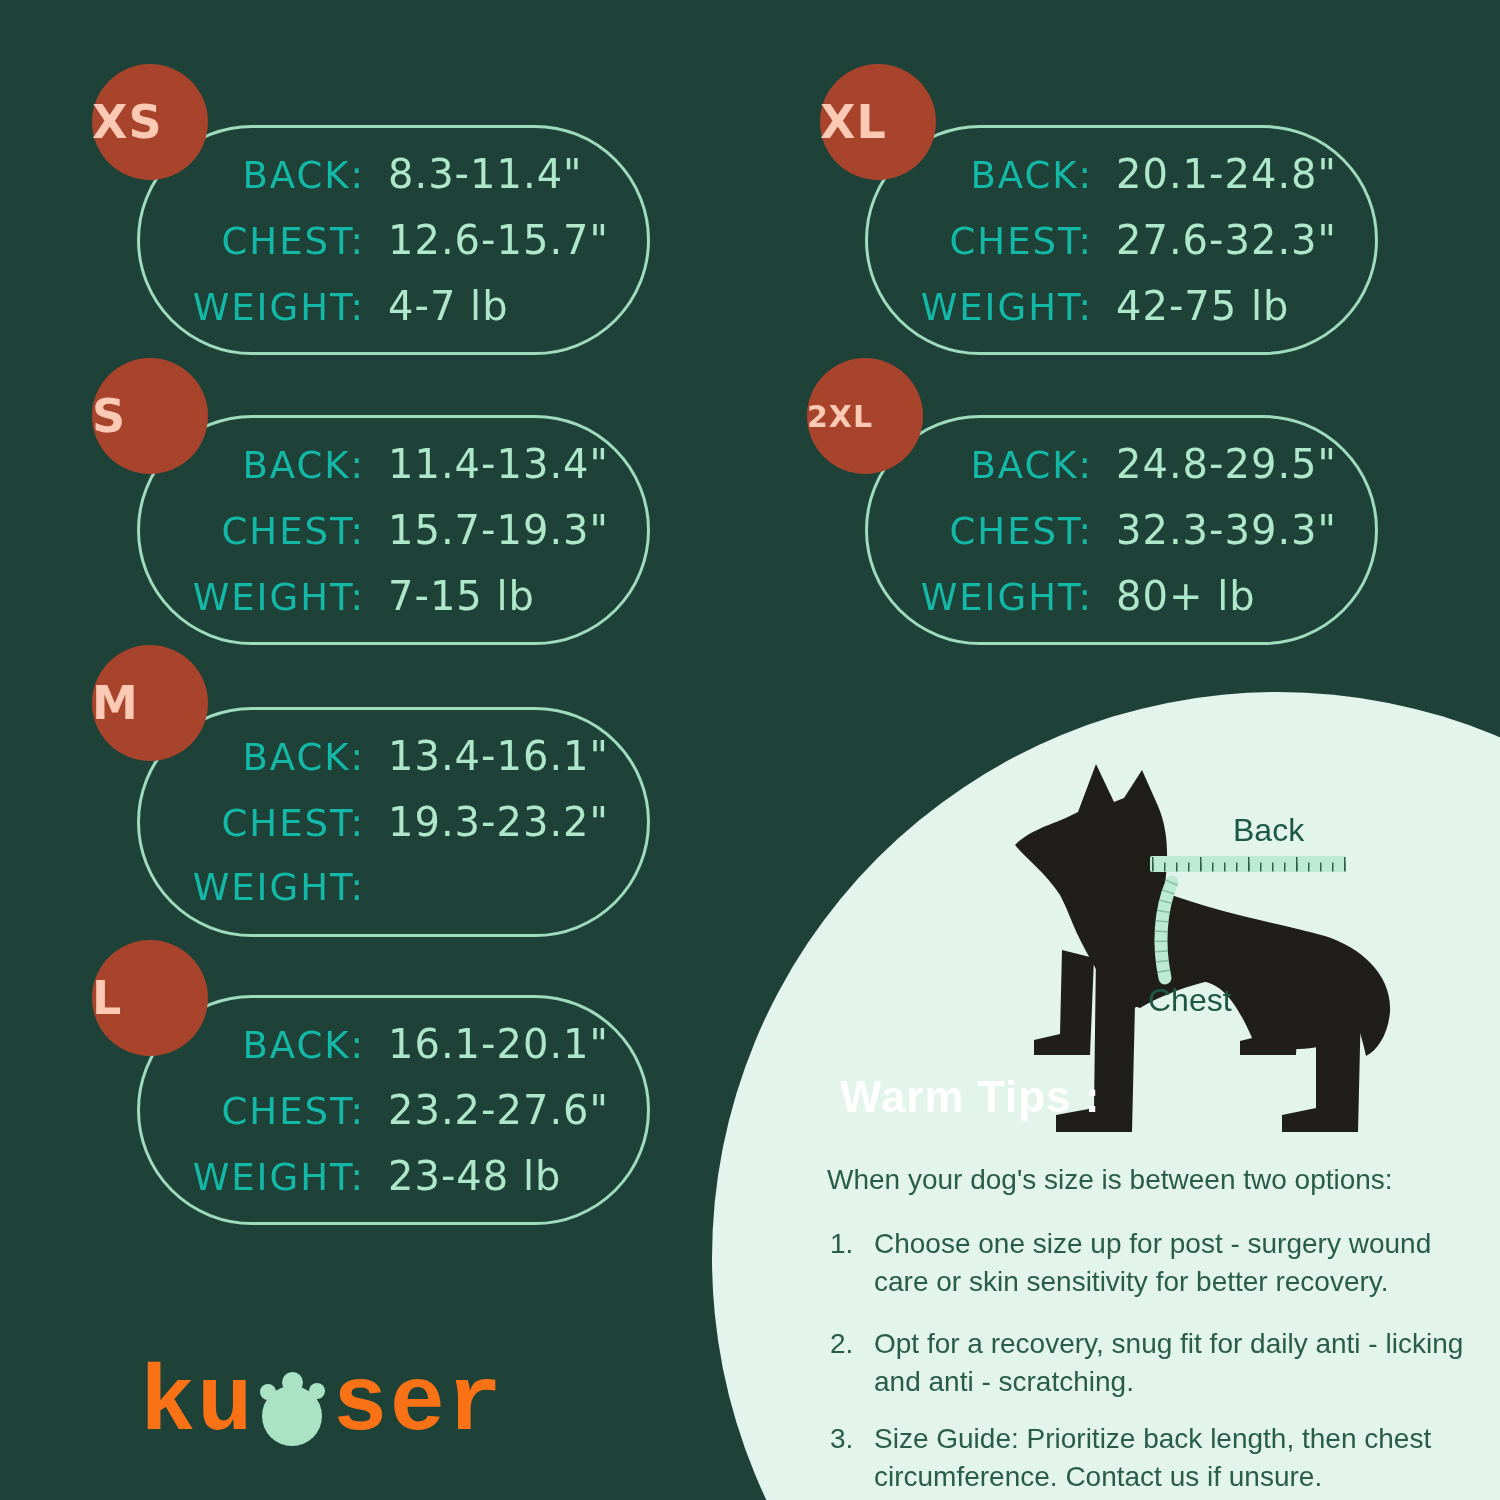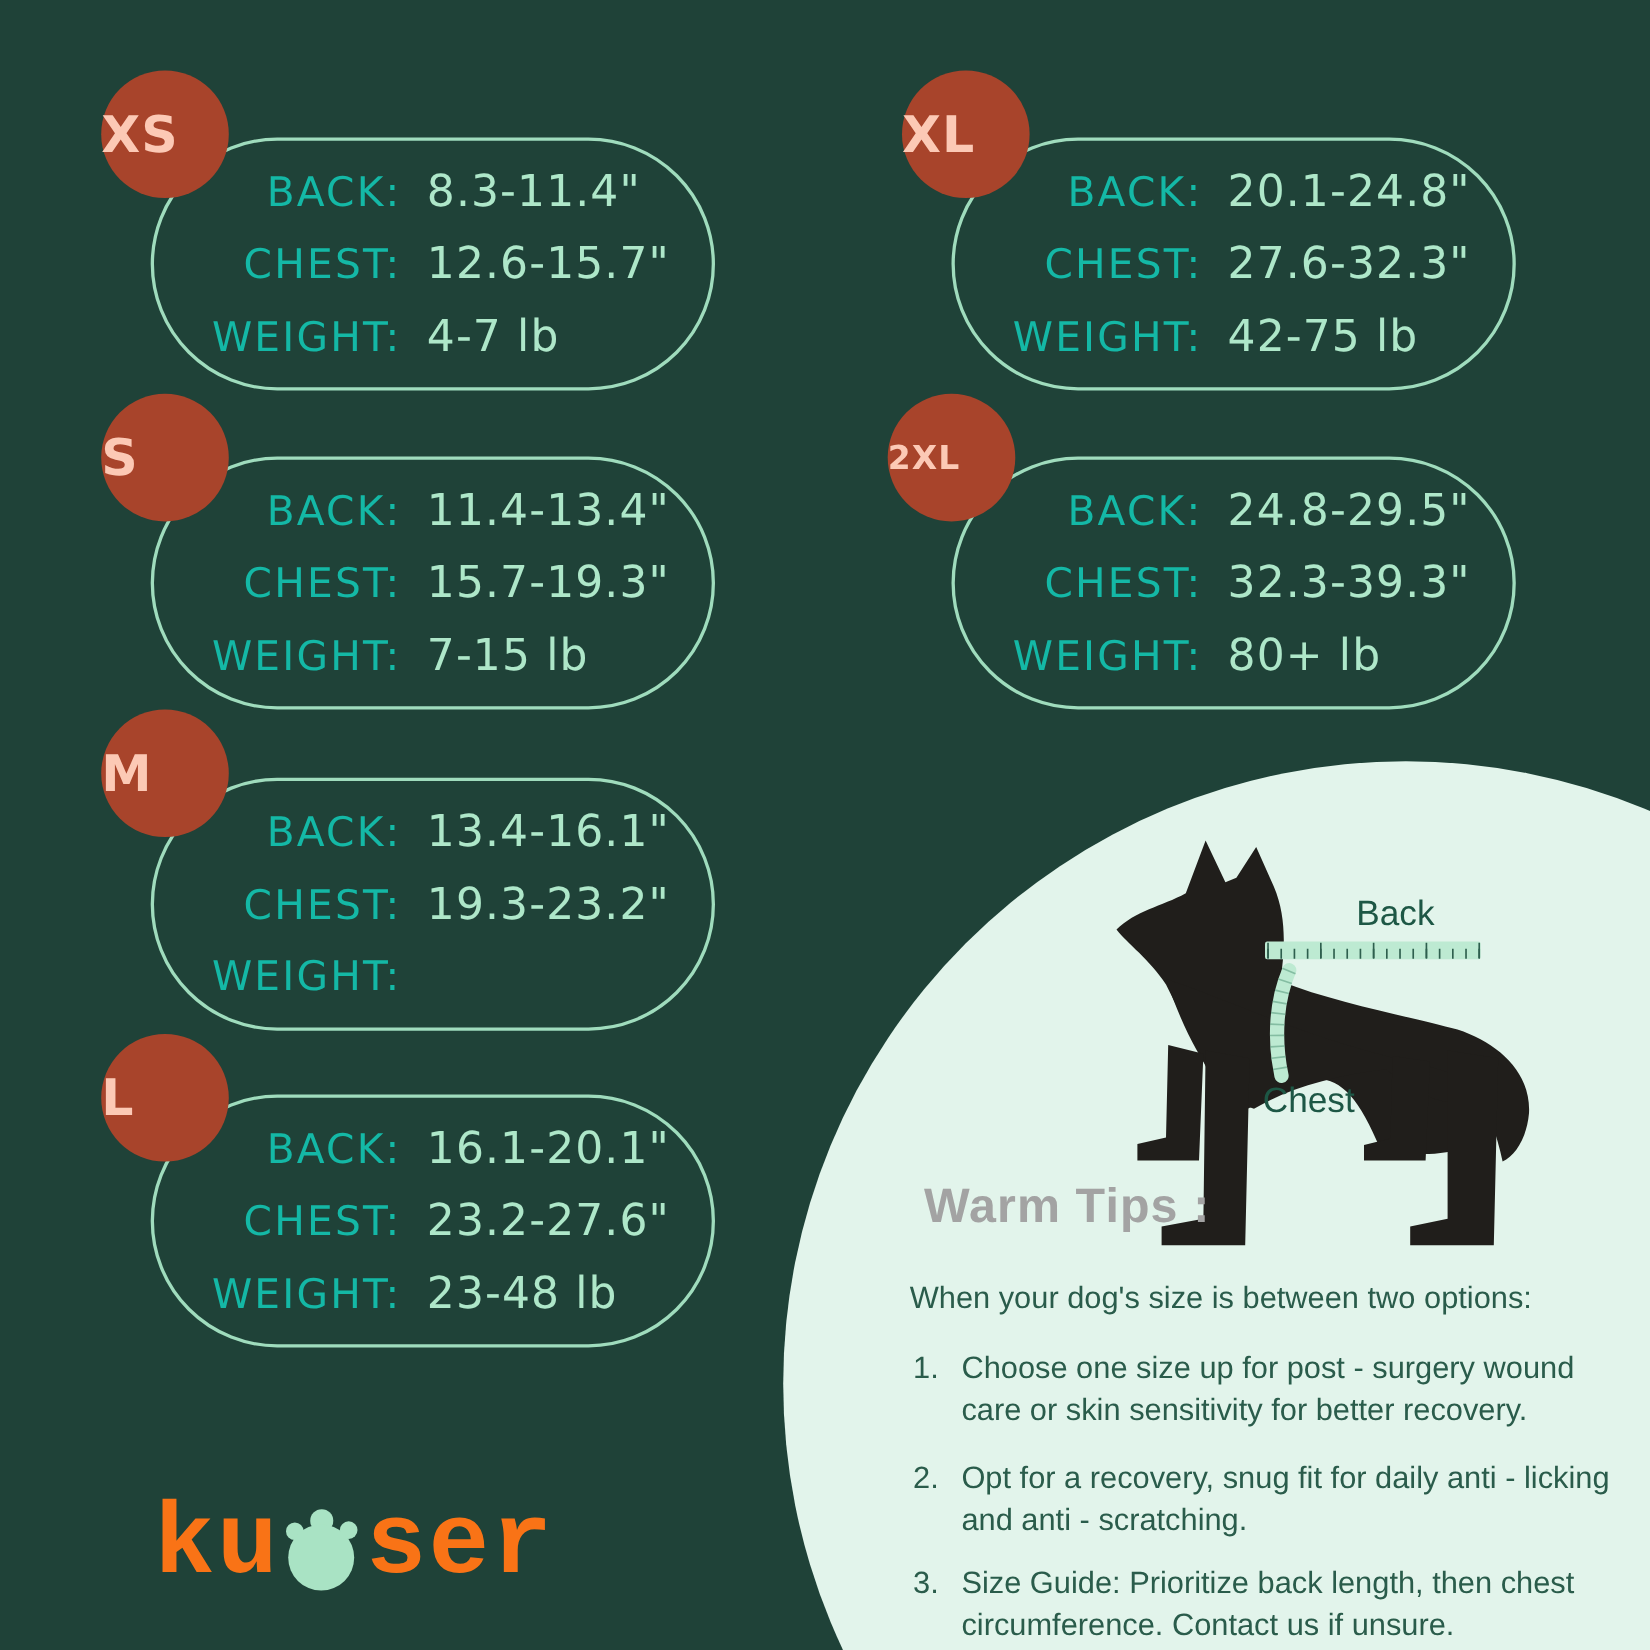--- a/index.html
+++ b/index.html
@@ -40,21 +40,21 @@
   }
 
   
   .diagram-label{
     position:absolute;color:#1d5745;font-size:32px;z-index:4;
     font-family:"Liberation Sans",sans-serif;
   }
 
   
   .tips-heading{
-    position:absolute;left:840px;top:1072px;color:#a3a3a3;
+    position:absolute;left:840px;top:1072px;color:#ffffff;
     font-size:44px;font-weight:bold;z-index:4;
     font-family:"Liberation Sans",sans-serif;letter-spacing:1px;
   }
   .tips-intro{
     position:absolute;left:827px;top:1162px;width:640px;color:#2a5c4b;
     font-size:28px;line-height:1.3;z-index:4;
     font-family:"Liberation Sans",sans-serif;
   }
   .tip{
     position:absolute;left:830px;width:640px;z-index:4;

